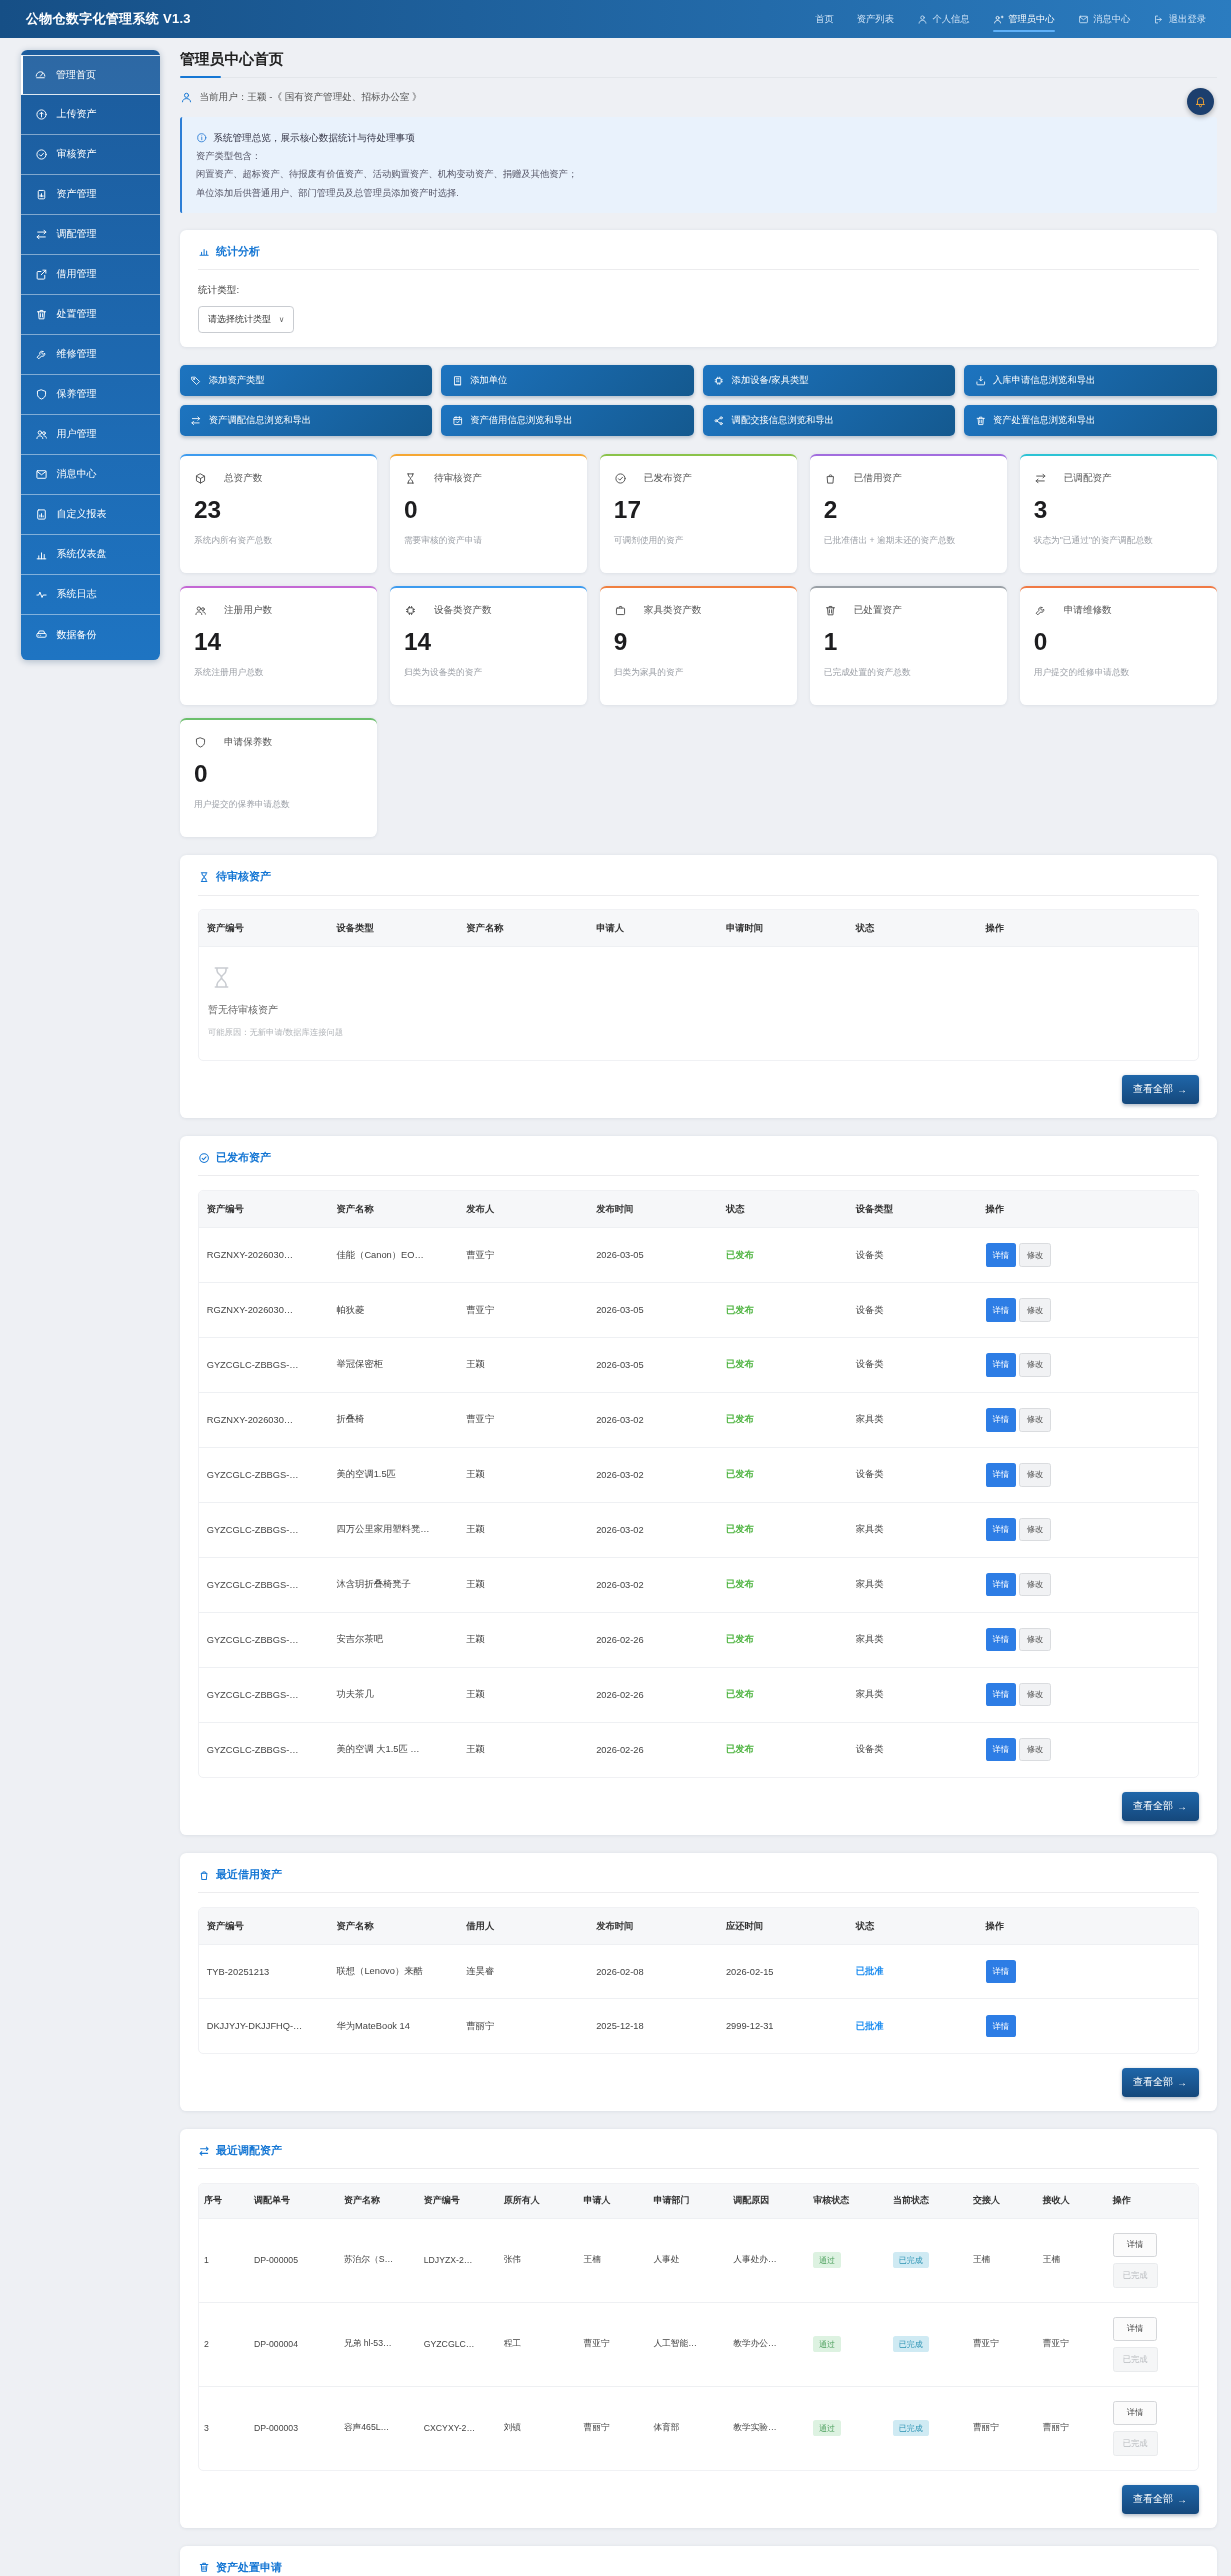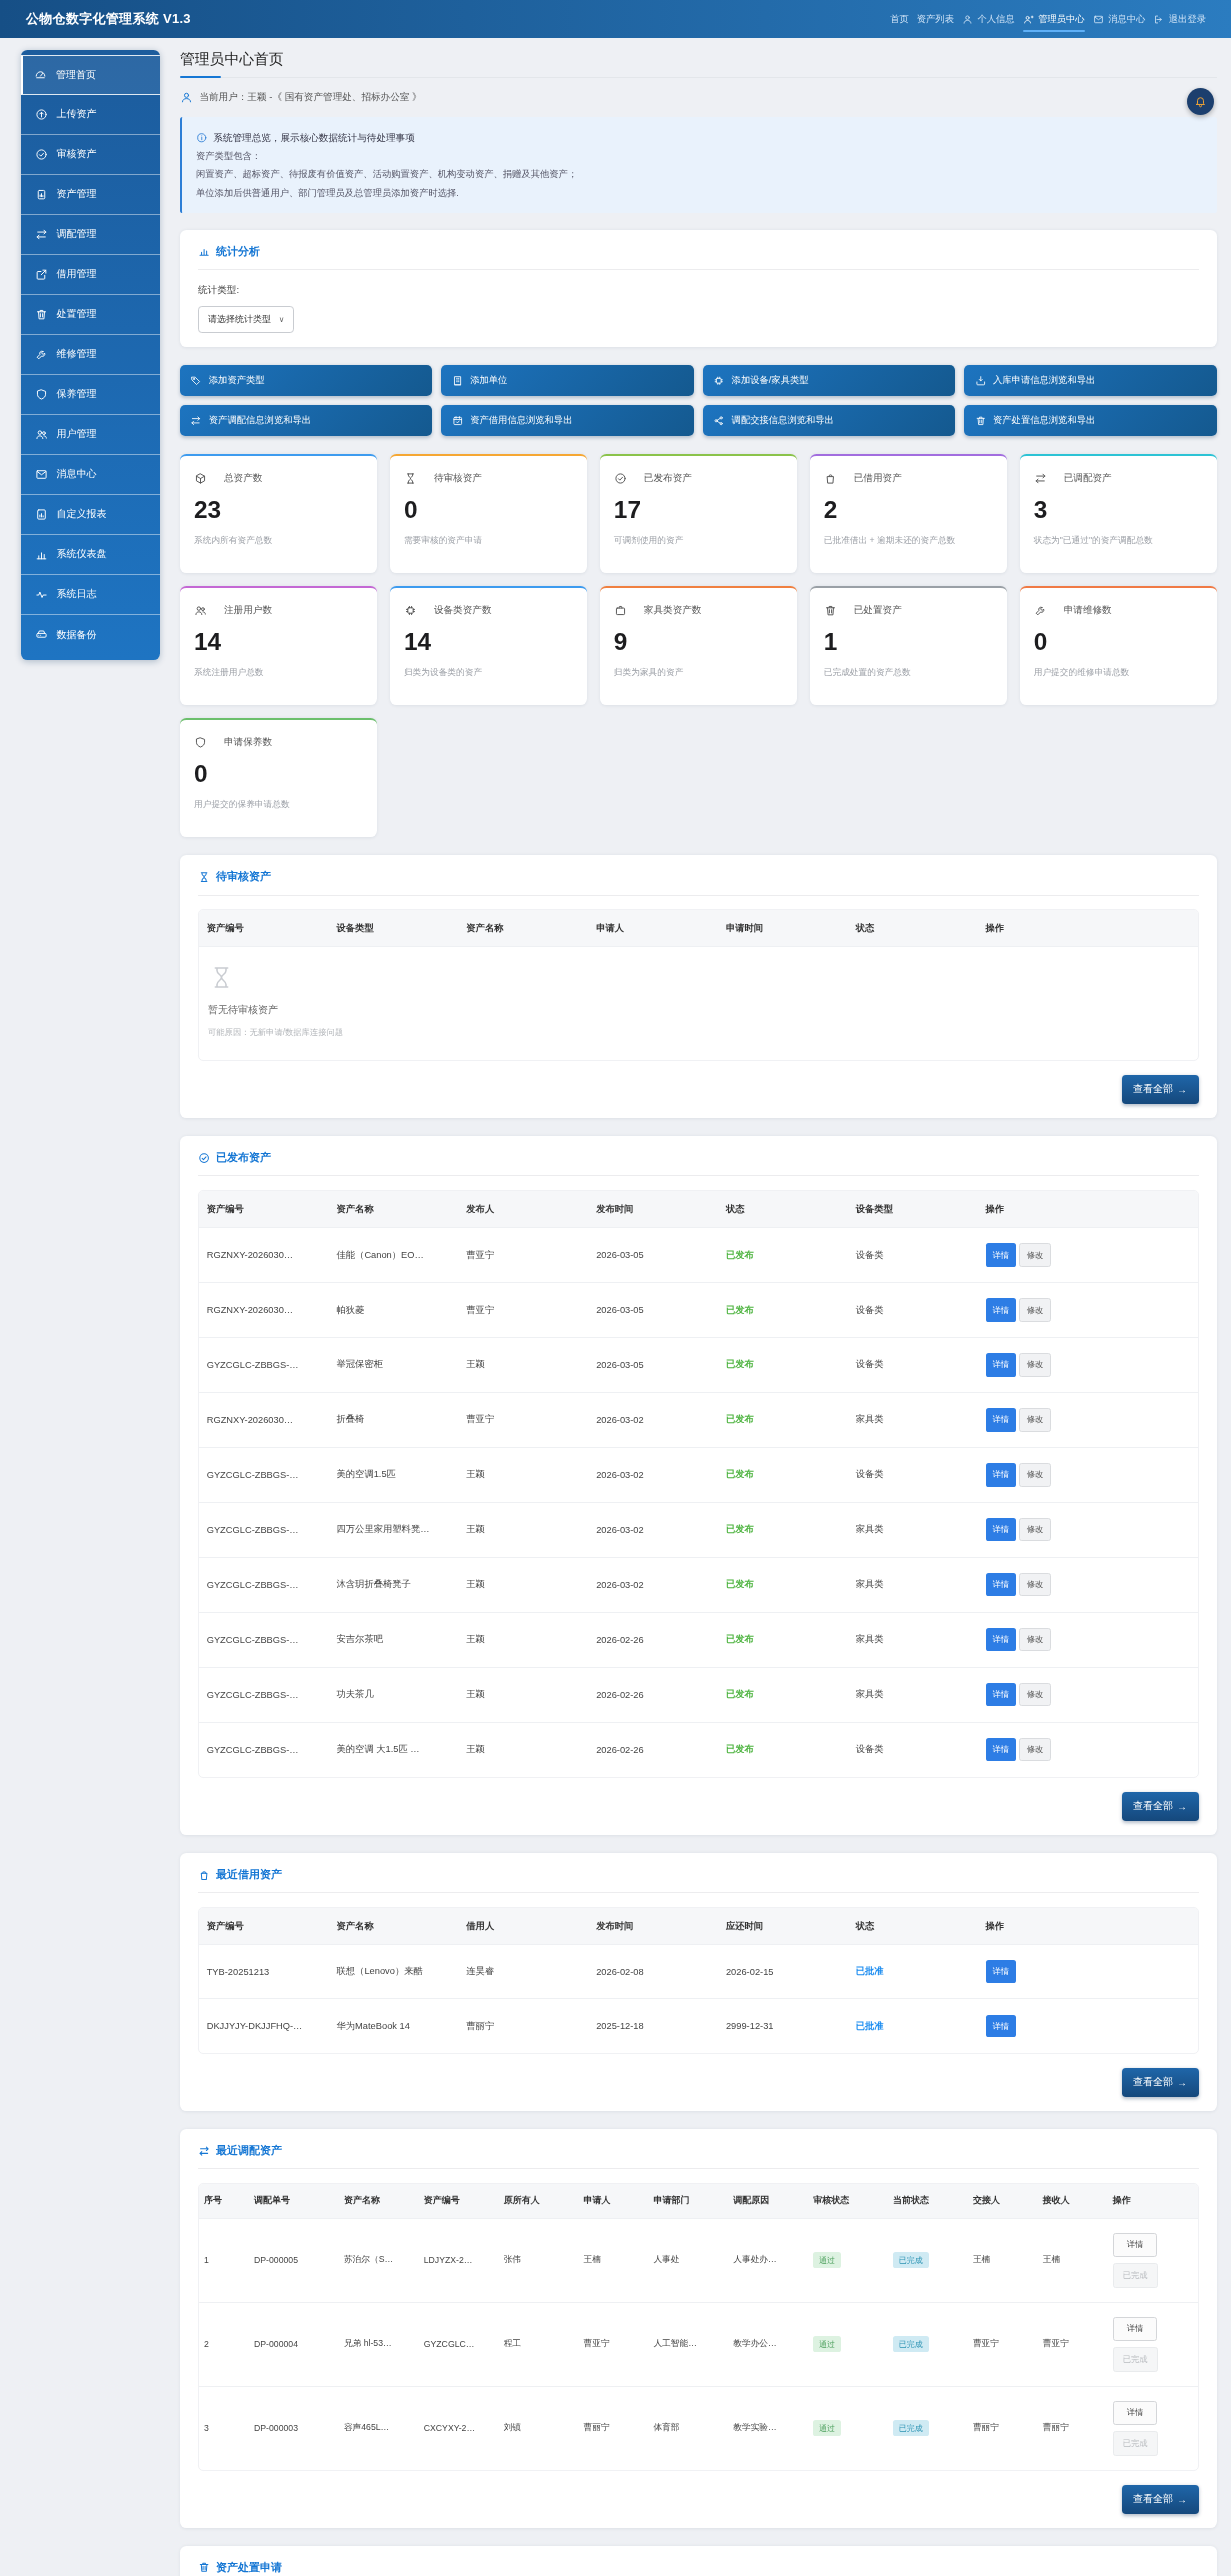--- a/index.html
+++ b/index.html
@@ -2,37 +2,37 @@
 <html lang="zh" style="font-size:10.3px"><head>
 <meta charset="utf-8">
 <style>
 *{margin:0;padding:0;box-sizing:border-box}
 body{width:1232px;background:#eef0f4;font-family:"Liberation Sans","DejaVu Sans",sans-serif;color:#333}
 svg.icon{width:11.5px;height:11.5px;fill:none;stroke:currentColor;stroke-width:1.8;stroke-linecap:round;stroke-linejoin:round;flex:none}
 
 
 .navbar{height:38px;background:linear-gradient(90deg,#164f86,#2b7cc0);display:flex;align-items:center;justify-content:space-between;padding:0 26px}
 .nav-title{color:#fff;font-size:13px;font-weight:bold;letter-spacing:0.3px}
-.nav-links{display:flex;gap:8px;align-items:center;height:38px}
+.nav-links{display:flex;gap:23px;align-items:center;height:38px}
 .nav-link{display:flex;gap:4.5px;align-items:center;color:#d2e5f8;font-size:9.3px;cursor:pointer;height:38px;position:relative}
 .nav-link .icon{width:11px;height:11px}
 .nav-link.active{color:#fff}
 .nav-link.active::after{content:"";position:absolute;left:0;right:0;bottom:5.8px;height:1.9px;background:#5fb0f7;border-radius:1.3px}
 
 
 .layout{display:flex;gap:20.5px;align-items:flex-start;padding:11.5px 15.4px 0 20.5px}
 .sidebar{width:139px;flex:none;background:linear-gradient(180deg,#1c5c9d,#1e74c2);border-radius:6.4px;box-shadow:0 1.9px 6.4px rgba(10,50,90,.25);overflow:hidden;padding:5.1px 0}
 .side-item{display:flex;align-items:center;gap:9px;height:40px;padding:0 14px;color:#fff;font-size:10px;border-bottom:0.6px solid rgba(255,255,255,.45);cursor:pointer}
 .side-item:last-child{border-bottom:none}
 .side-item .icon{width:13px;height:13px}
 .side-item.active{background:rgba(255,255,255,.08);border-left:2.6px solid #fff;border-top:0.6px solid rgba(255,255,255,.85);border-bottom:0.6px solid rgba(255,255,255,.85);padding-left:11.5px}
 .main{flex:1;min-width:0}
 
 
-.page-title{font-size:14.8px;font-weight:normal;color:#222}
+.page-title{font-size:14.8px;font-weight:bold;color:#222}
 .title-rule{height:0.6px;background:#e3e6ea;margin:8.3px 0 14px;position:relative}
 .title-rule::before{content:"";position:absolute;left:0;top:-0.6px;width:41px;height:1.9px;background:#1677d4;border-radius:1.3px}
 .user-row{display:flex;align-items:center;gap:6.4px;font-size:9.6px;color:#555;margin-bottom:13px;position:relative}
 .user-row .icon{color:#1677d4;width:13px;height:13px}
 .bell-btn{position:absolute;right:2.6px;top:-3.8px;width:27px;height:27px;border-radius:50%;background:#1c3f6e;border:none;display:flex;align-items:center;justify-content:center;cursor:pointer;box-shadow:0 1.9px 5.1px rgba(0,0,0,.3)}
 .bell-btn .icon{color:#f6a733;width:13px;height:13px}
 
 
 .alert{background:#e9f2fc;border-left:2.6px solid #2c7ed6;border-radius:2.6px;padding:10.3px 14px;margin-bottom:16.7px;font-size:9.3px;color:#556;line-height:2.0}
 .alert-first{display:flex;align-items:center;gap:5.8px;color:#334;font-size:9.6px}

